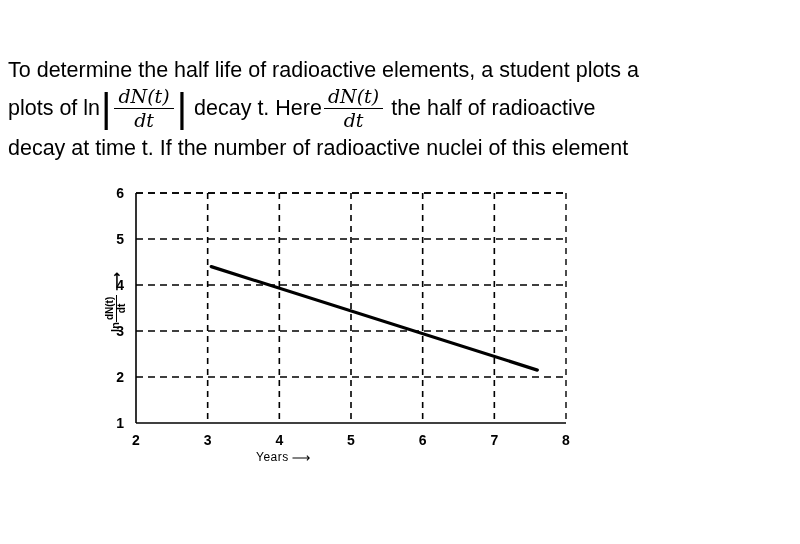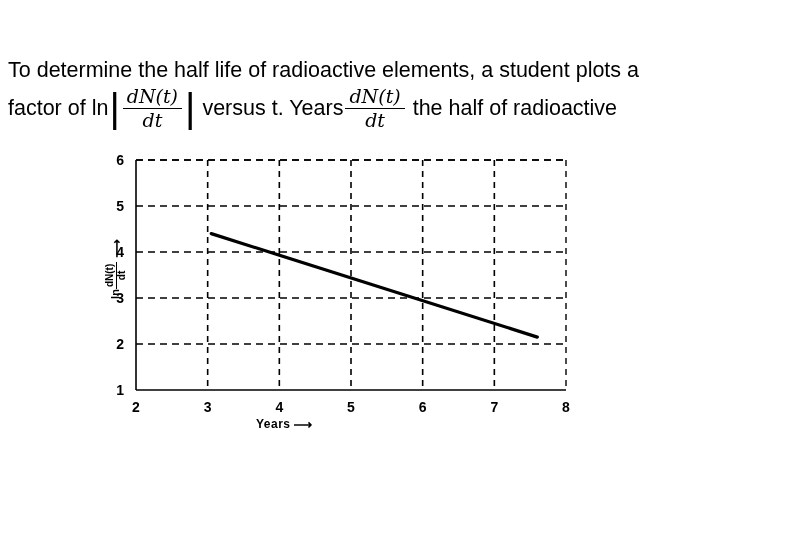--- a/index.html
+++ b/index.html
@@ -109,21 +109,21 @@
     display: inline-block;
     vertical-align: middle;
     margin-left: 4px;
     font-size: 13px;
   }
   .xlabel {
     position: absolute;
     left: 230px;
     top: 276px;
     font-size: 12px;
-    font-weight: bold;
+    font-weight: normal;
     letter-spacing: 0.5px;
   }
   .xlabel .arrow {
     display: inline-block;
     margin-left: 3px;
     font-size: 13px;
     position: relative;
     top: 1px;
   }
   svg.plot {
@@ -143,25 +143,28 @@
 
 <div class="page">
 
   <div class="question">
 
     <span class="qline">
       <span>To determine the half life of radioactive elements, a student plots a</span>
     </span>
 
     <span class="qline">
-      <span>factor of ln</span><span class="bar">|</span><span class="frac"><span class="num">dN(t)</span><span class="den">dt</span></span><span class="bar">|</span>
-      <span>versus t. Years</span><span class="frac"><span class="num">dN(t)</span><span class="den">dt</span></span>
+      <span>plots of ln</span><span class="bar">|</span><span class="frac"><span class="num">dN(t)</span><span class="den">dt</span></span><span class="bar">|</span>
+      <span>decay t. Here</span><span class="frac"><span class="num">dN(t)</span><span class="den">dt</span></span>
       <span>the half of radioactive</span>
     </span>
 
+    <span class="qline">
+      <span>decay at time t. If the number of radioactive nuclei of this element</span>
+    </span>
 
   </div>
 
   <div class="figure">
     <div class="graph-wrap">
 
       <div class="ylabel">
         <span>ln</span><span class="ybox"><span class="n">dN(t)</span><span class="d">dt</span></span><span class="arrow">⟶</span>
       </div>
 

